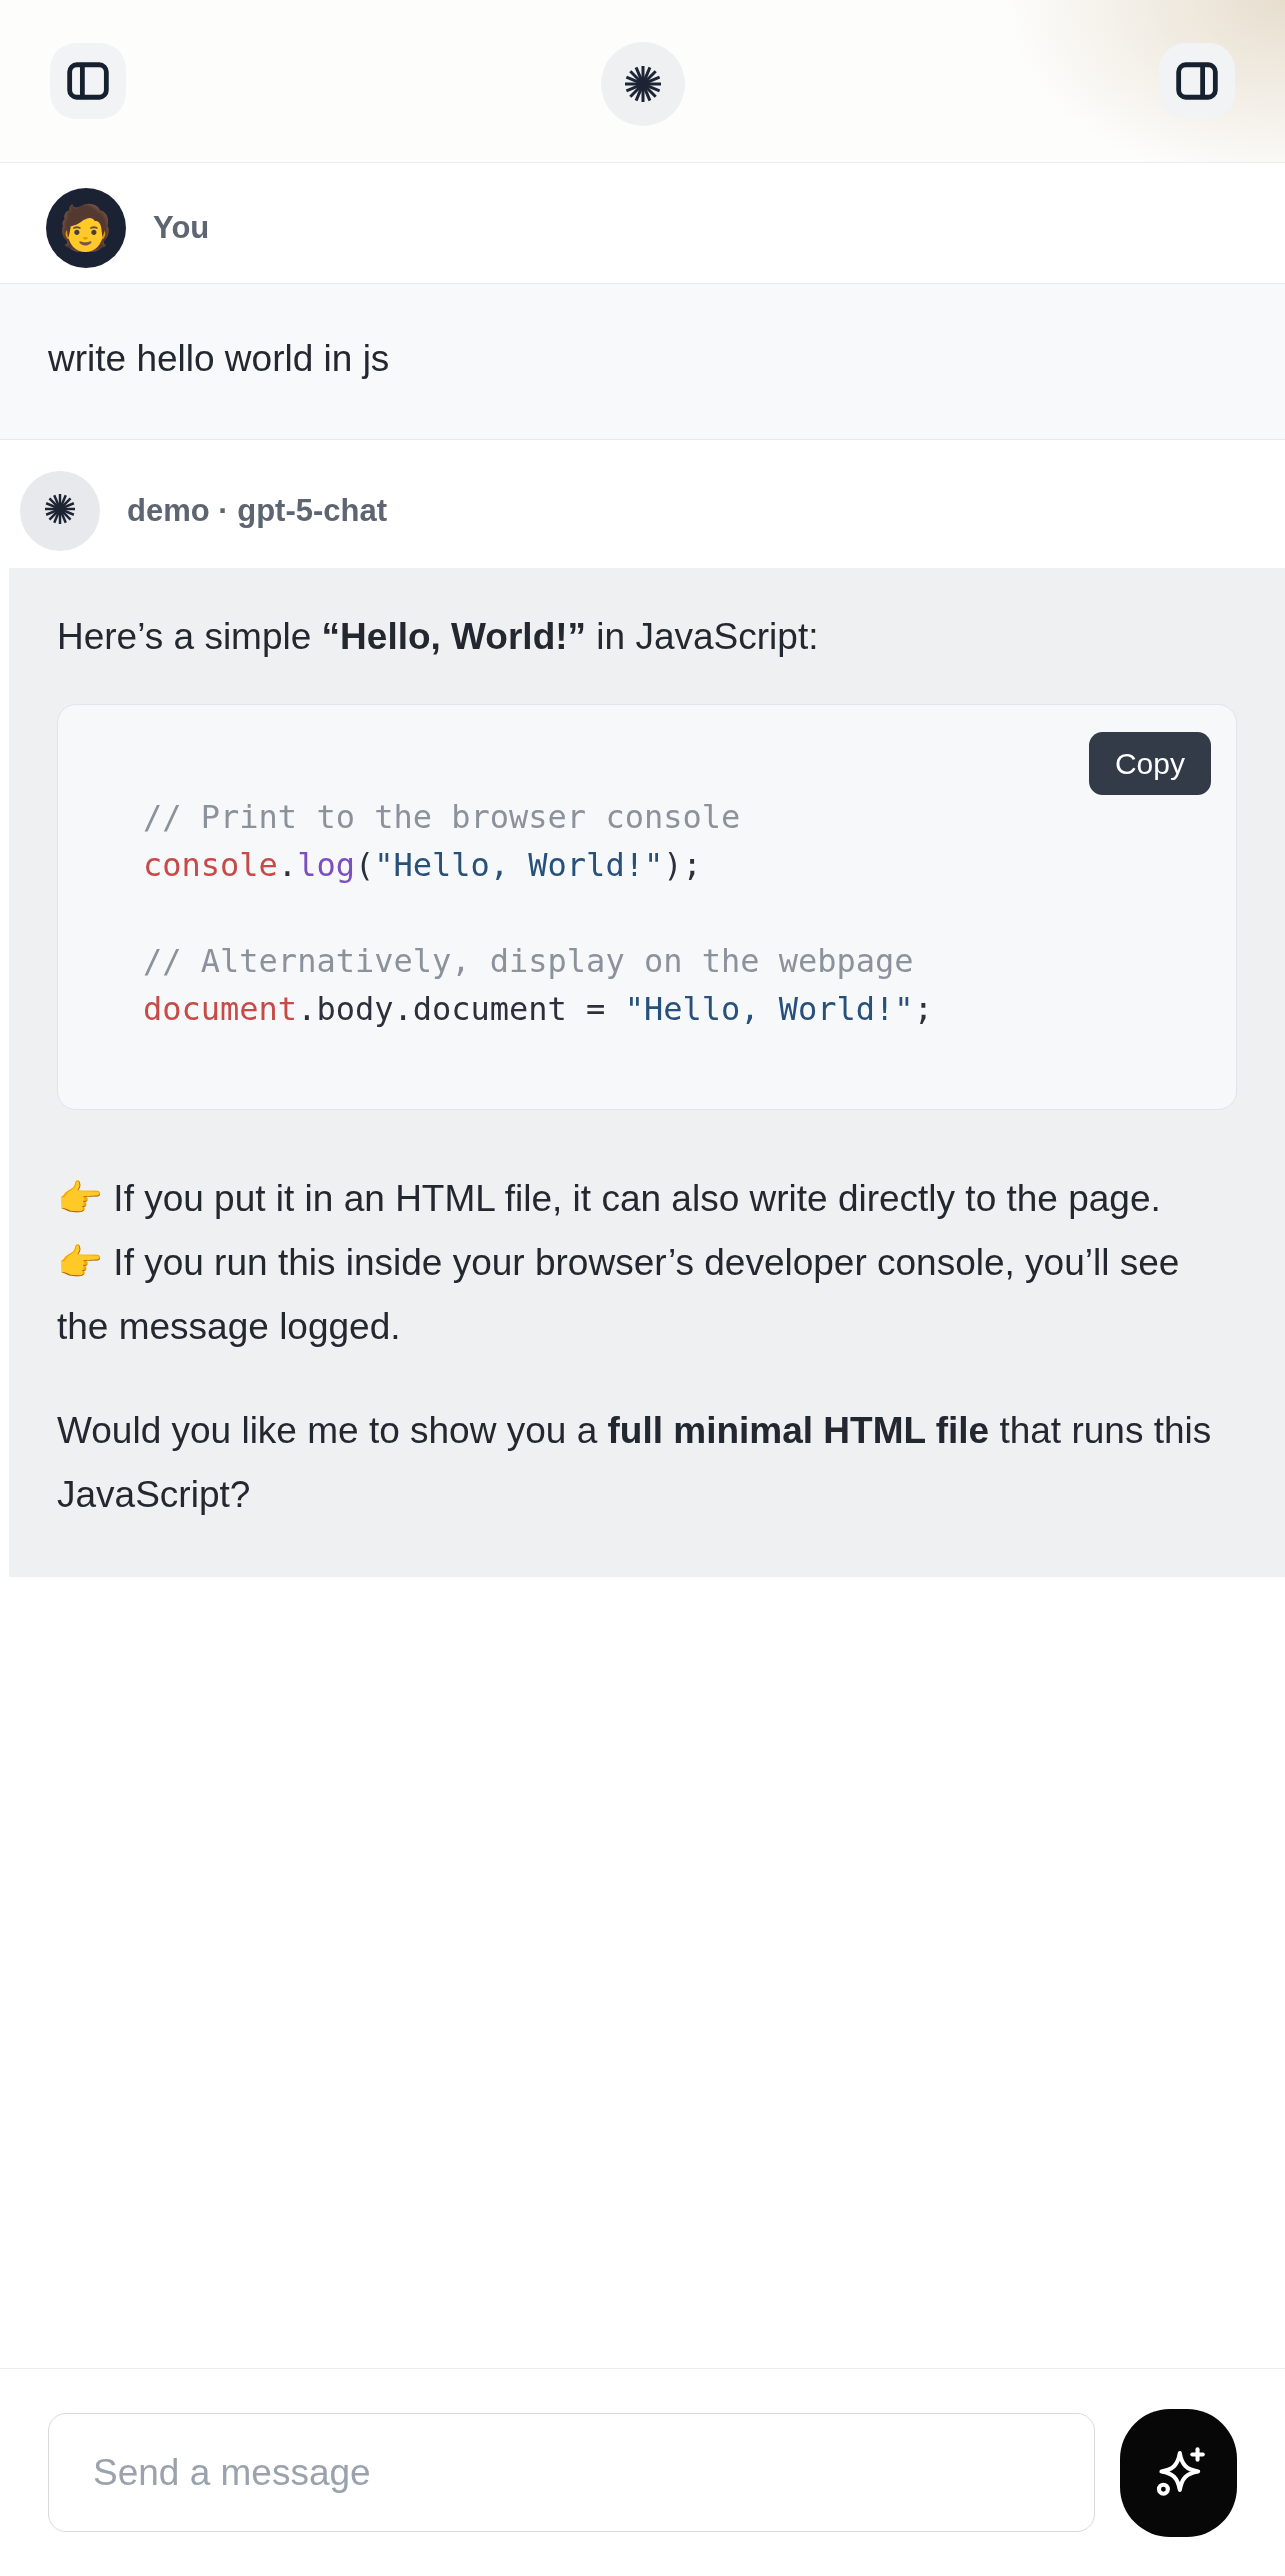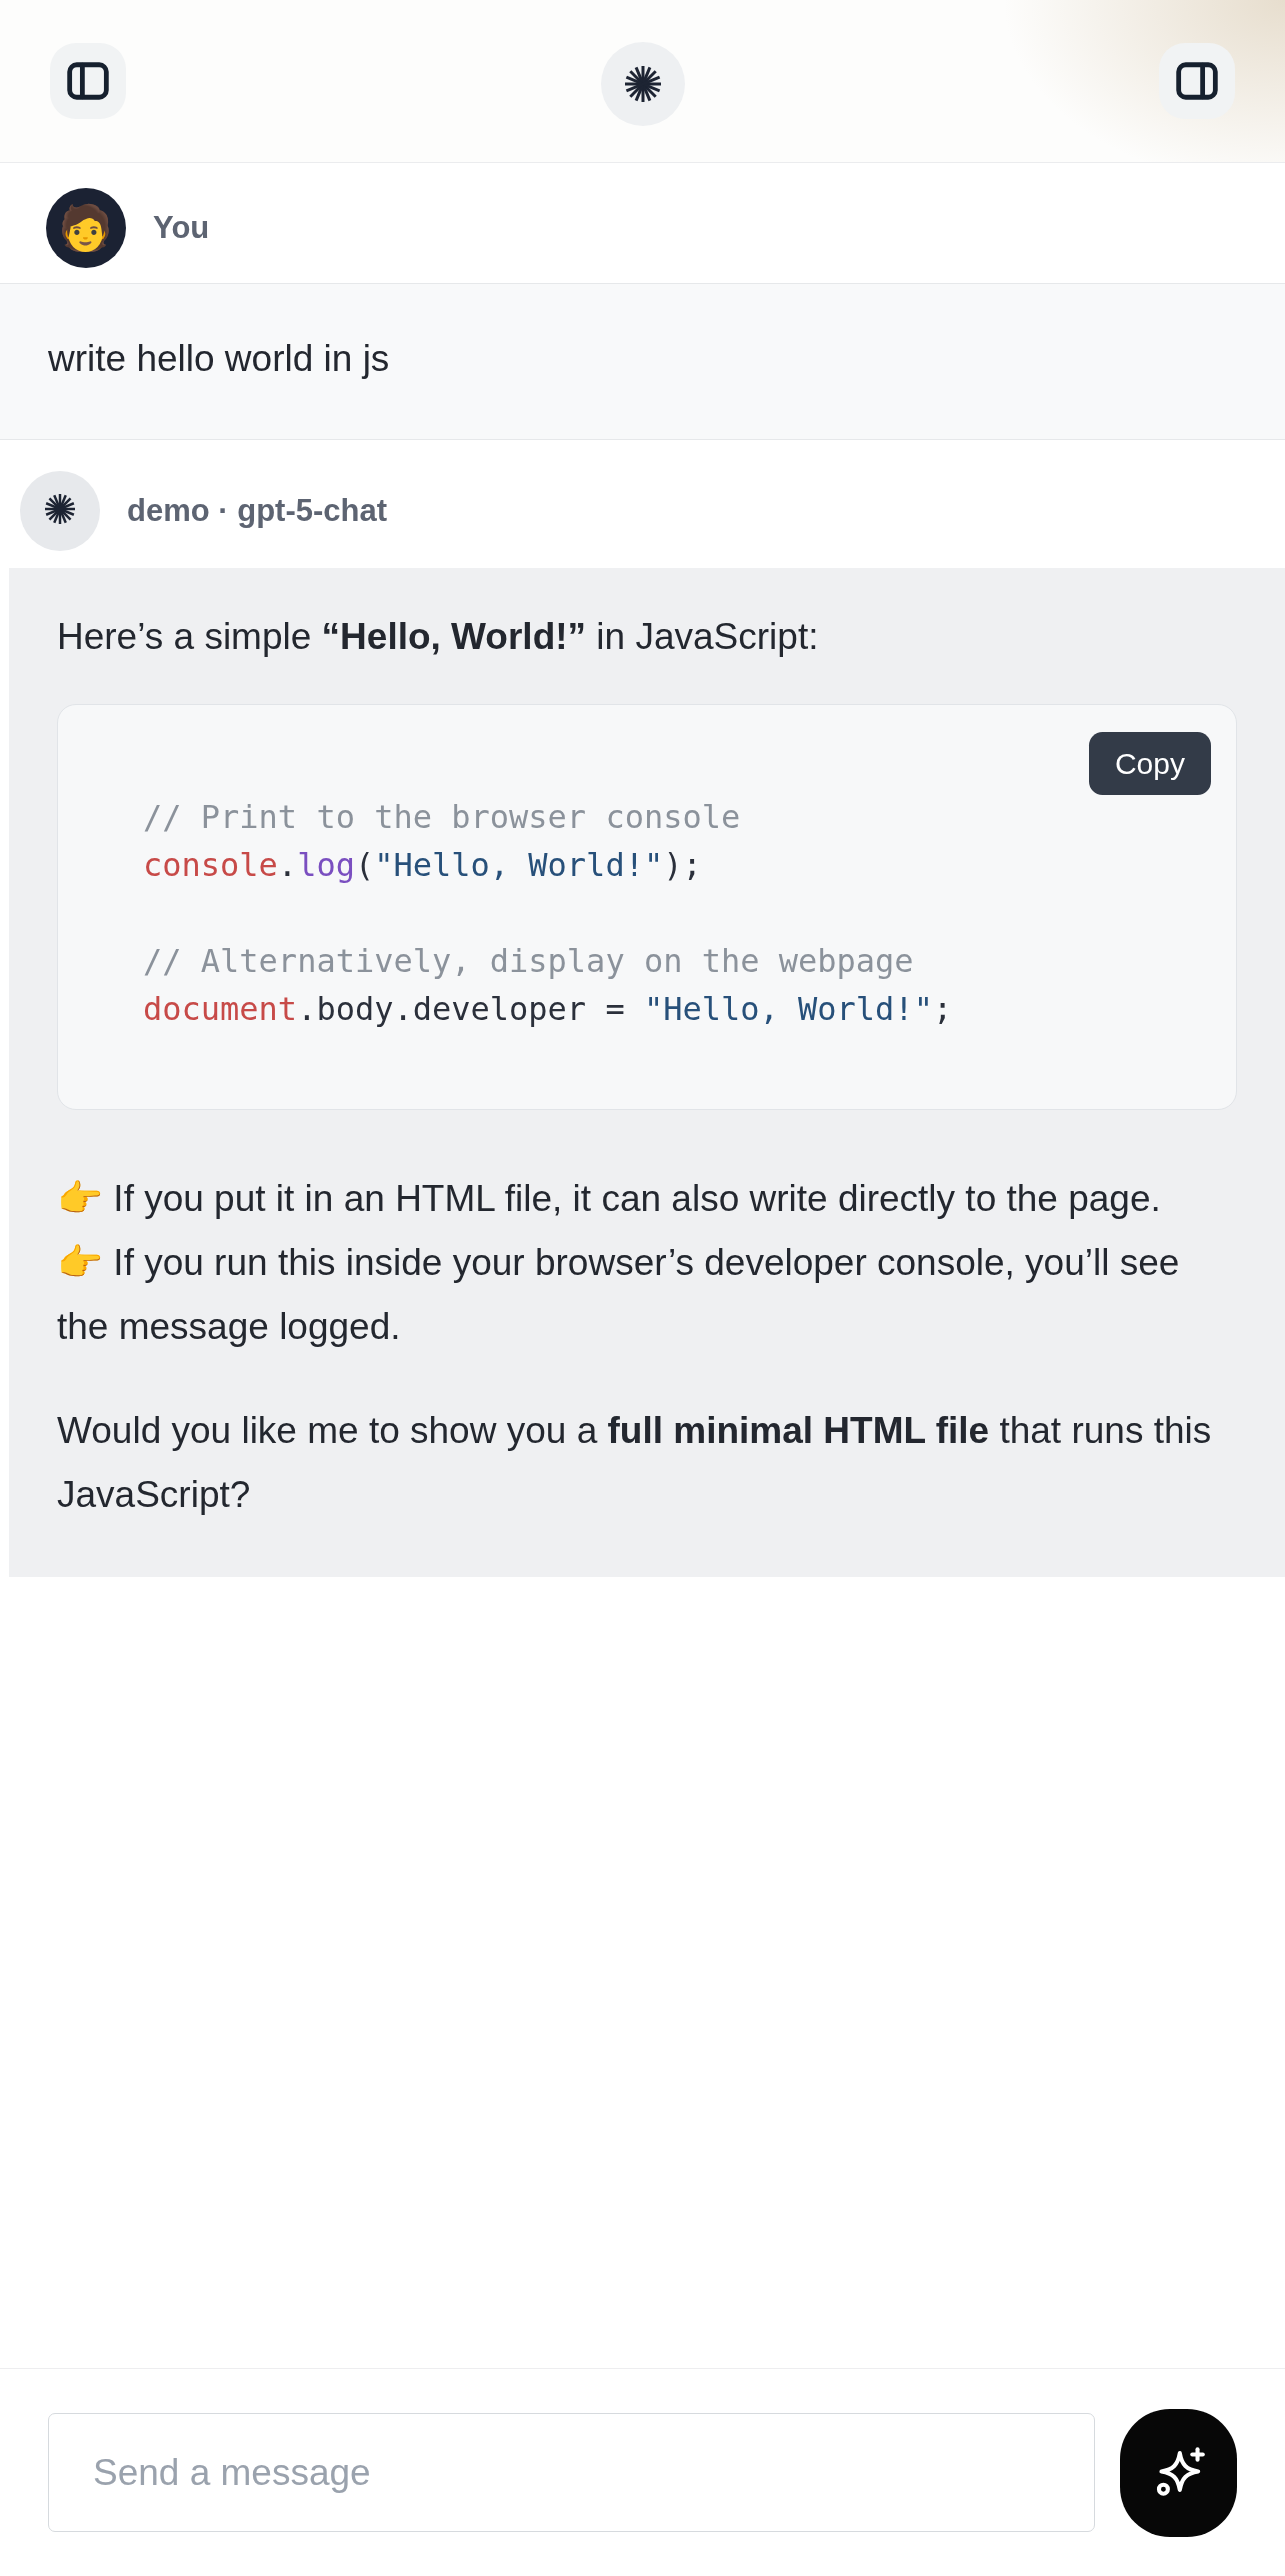--- a/index.html
+++ b/index.html
@@ -86,21 +86,21 @@
   .spacer { flex:1 1 auto; background:#ffffff; }
   .composer {
     flex:0 0 208px;
     border-top:1.9px solid #ededef;
     background:#ffffff;
     display:flex; align-items:center; gap:25px;
     padding:0 48px;
   }
   .composer input {
     flex:1 1 auto; height:119px;
-    border:1.9px solid #d6dade; border-radius:7px;
+    border:1.9px solid #d6dade; border-radius:18px;
     background:#ffffff;
     font-family:"Liberation Sans", sans-serif;
     font-size:37px; color:#23272f;
     padding:0 44px; outline:none;
   }
   .composer input::placeholder { color:#9aa2ad; }
   .send-btn {
     flex:0 0 auto;
     width:117px; height:128px;
     border:none; cursor:pointer;
@@ -186,21 +186,21 @@
 
     <p class="intro rich"><span>Here’s a simple </span><b>“Hello, World!”</b><span> in JavaScript:</span></p>
 
     <div class="code-card">
       <button class="copy-btn">Copy</button>
       <div class="code">
           <div class="code-line"><span class="tok-comment">// Print to the browser console</span></div>
           <div class="code-line"><span class="tok-keyword">console</span><span class="tok-plain">.</span><span class="tok-func">log</span><span class="tok-plain">(</span><span class="tok-string">"Hello, World!"</span><span class="tok-plain">);</span></div>
           <div class="code-line"></div>
           <div class="code-line"><span class="tok-comment">// Alternatively, display on the webpage</span></div>
-          <div class="code-line"><span class="tok-keyword">document</span><span class="tok-plain">.body.developer = </span><span class="tok-string">"Hello, World!"</span><span class="tok-plain">;</span></div>
+          <div class="code-line"><span class="tok-keyword">document</span><span class="tok-plain">.body.document = </span><span class="tok-string">"Hello, World!"</span><span class="tok-plain">;</span></div>
         </div>
     </div>
 
     <div class="tips">
         <div>👉 If you put it in an HTML file, it can also write directly to the page.</div>
         <div>👉 If you run this inside your browser’s developer console, you’ll see the message logged.</div>
       </div>
 
     <p class="followup rich"><span>Would you like me to show you a </span><b>full minimal HTML file</b><span> that runs this JavaScript?</span></p>
   </div>

